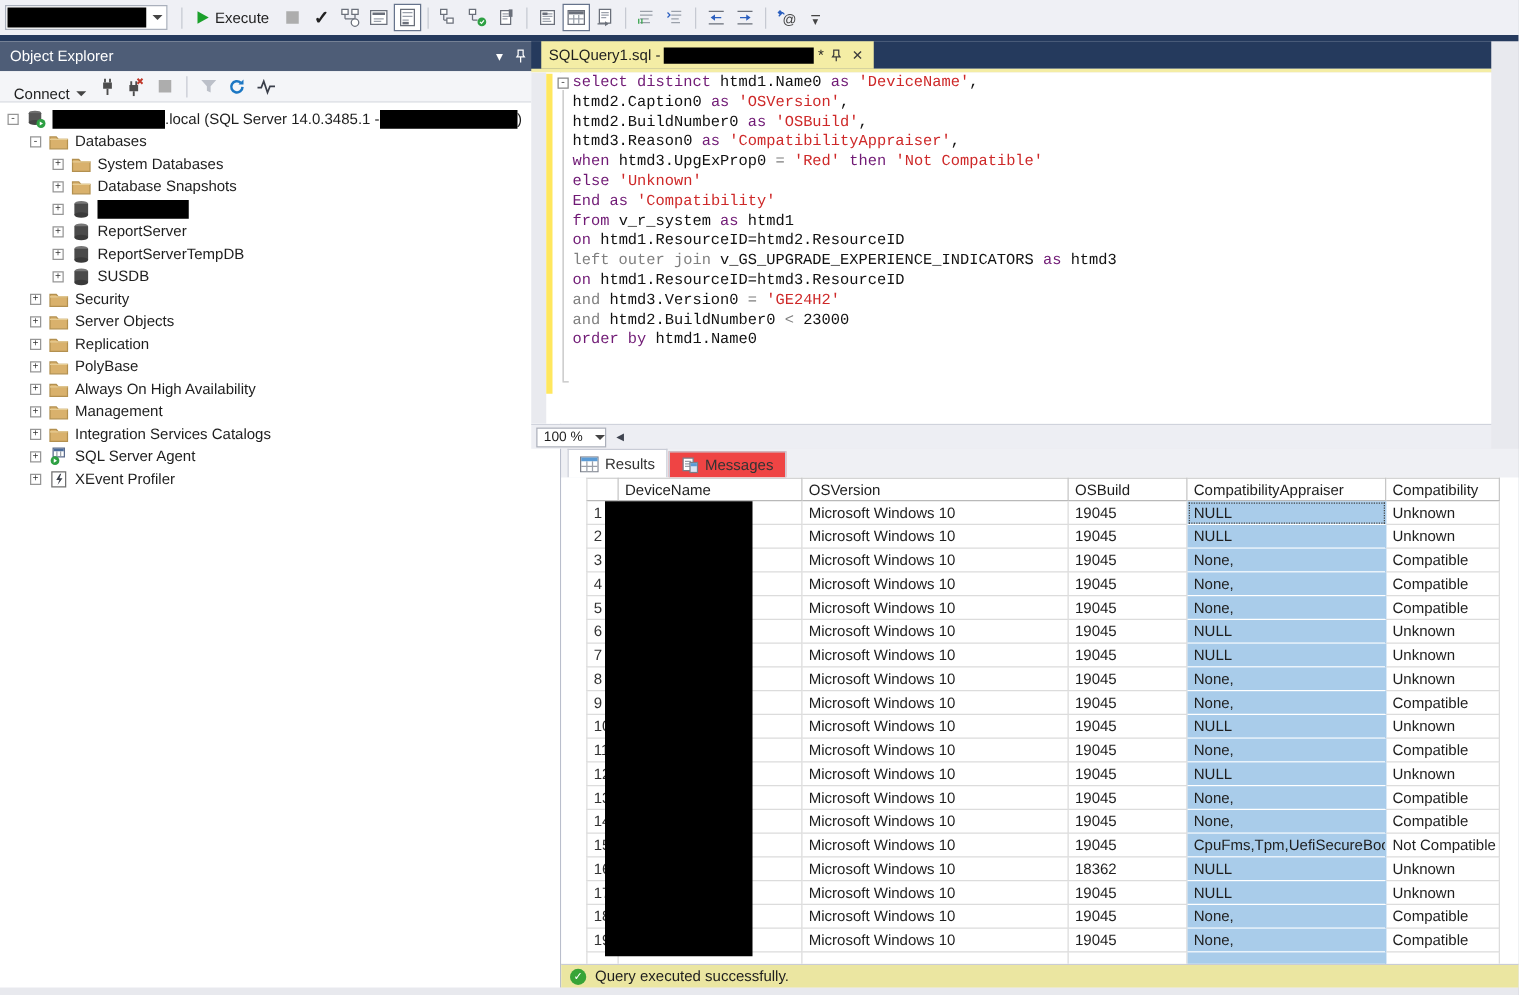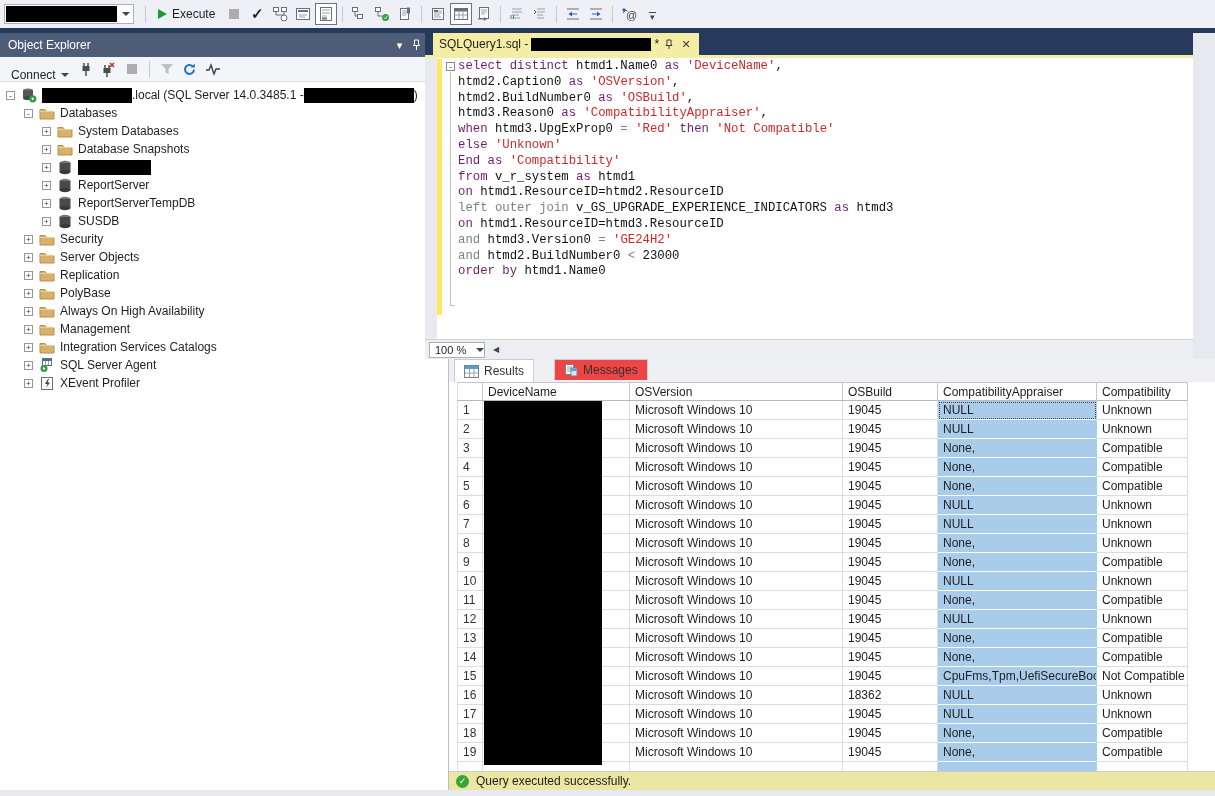--- a/index.html
+++ b/index.html
@@ -58,26 +58,26 @@
   .foldbox { position:absolute; left:21px; top:4px; width:9px; height:9px; border:1px solid #888; background:#fff; font:8px/7px "Liberation Mono",monospace; text-align:center; color:#333; }
   .guide { position:absolute; left:25px; top:14px; width:1px; height:233px; background:#C0C0C0; }
   .guide-notch { position:absolute; left:25px; top:247px; width:5px; height:1px; background:#C0C0C0; }
   .zoombar { height:20px; background:#EDEEF3; border-top:1px solid #D0D3DC; display:flex; align-items:center; padding-left:4px; gap:8px; font-size:11px; }
   .zoomcombo { width:56px; height:16px; background:#fff; border:1px solid #ABAFBA; display:flex; align-items:center; padding-left:5px; }
   .zoomcombo .grow { flex:1; }
   .hsb-arrow { color:#3F4450; font-size:8px; }
 
   
   .results { position:absolute; left:449px; top:359px; width:766px; height:431px; background:#EFF0F4; }
-  .rtabs { height:23px; display:flex; padding-left:5px; gap:20px; }
+  .rtabs { height:23px; display:flex; align-items:flex-end; padding-left:5px; gap:1px; }
   .rtab { height:21px; display:flex; align-items:center; gap:5px; padding:0 9px; border:1px solid #C9CCD6; border-bottom:none; background:#ef4444; color:#333; }
   .rtab.active { background:#fff; height:23px; }
   .grid-wrap { position:relative; height:389px; overflow:hidden; background:#fff; }
   .grid { margin-left:8px; }
-  .g-row { display:flex; height:19px; }
+  .g-row { display:flex; height:19px;margin-left:12px; }
   .g-row.hdr { height:19px; }
   .g-cell { border-right:1px solid #DCDCDC; border-bottom:1px solid #DCDCDC; padding:0 5px; line-height:18px; overflow:hidden; white-space:nowrap; flex:none; }
   .hdr .g-cell { border-right:1px solid #C6C6C6; border-bottom:1px solid #B9B9B9; border-top:1px solid #C6C6C6; }
   .c0 { width:26px; border-left:1px solid #DCDCDC; color:#333; }
   .c1 { width:147px; }
   .c2 { width:213px; }
   .c3 { width:95px; }
   .c4 { width:159px; }
   .c5 { width:91px; }
   .g-cell.sel { background:#A9CCEA; border-bottom-color:#FFFFFF; border-right-color:#A9CCEA; }

